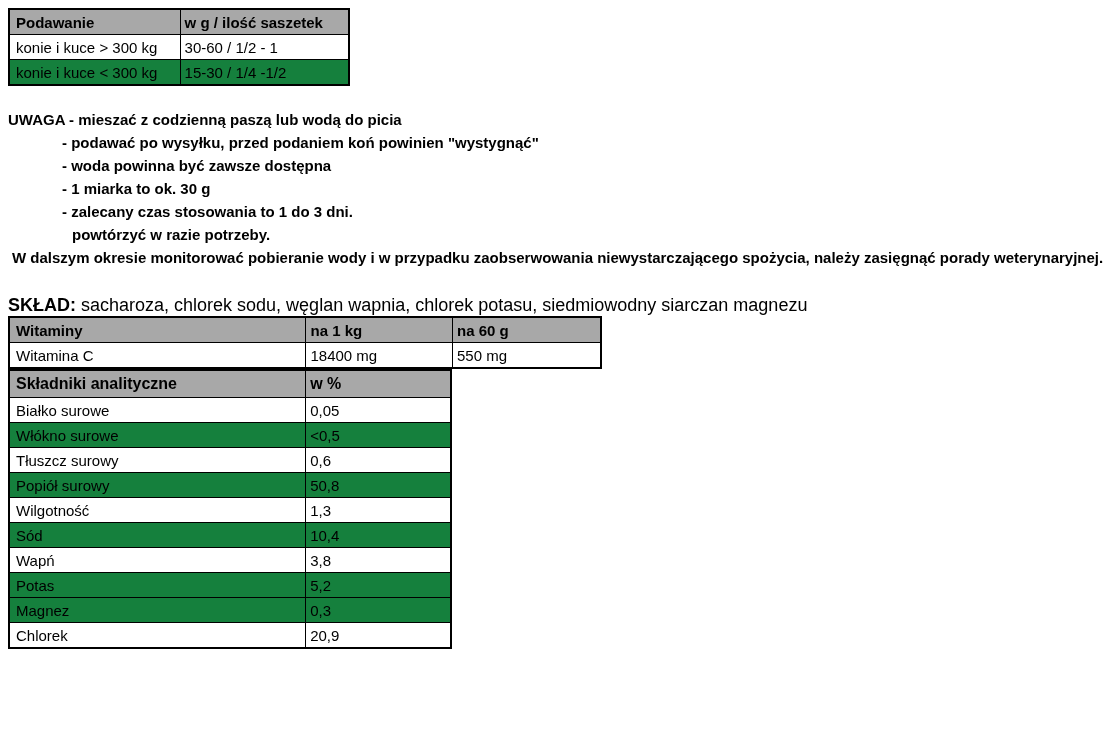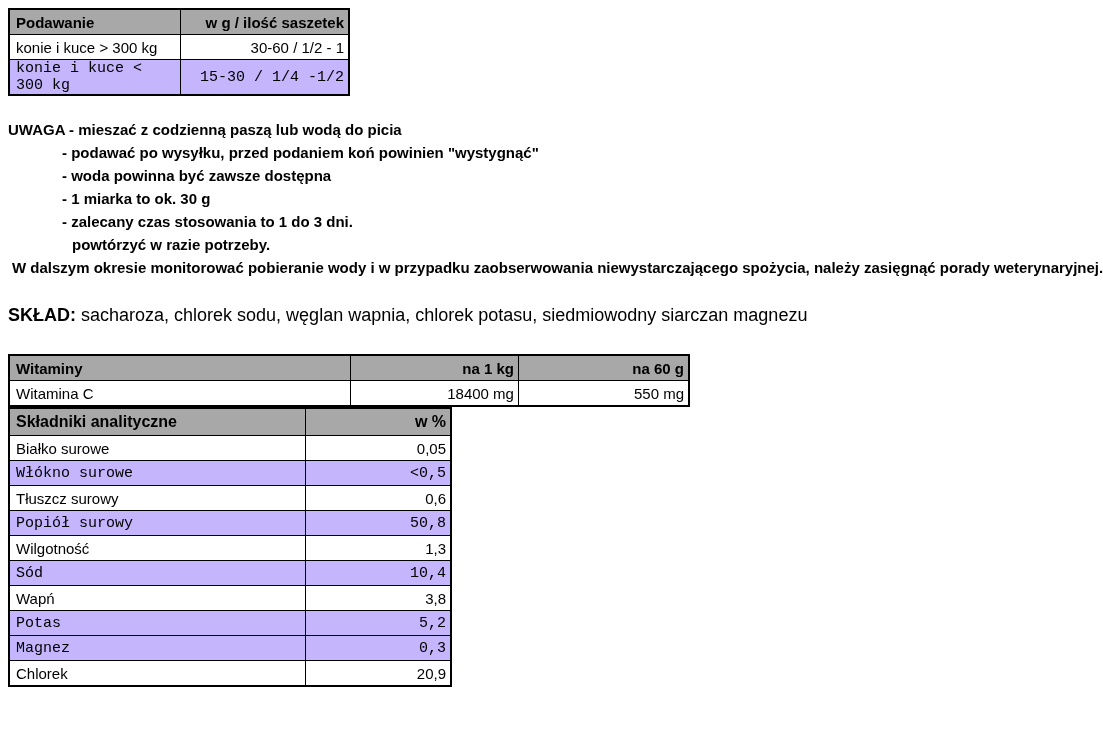--- a/index.html
+++ b/index.html
@@ -4,29 +4,29 @@
 <style>
   html,body{margin:0;padding:0;}
   body{
     width:1103px;height:742px;background:#ffffff;color:#000000;
     font-family:"Liberation Sans", sans-serif;overflow:hidden;
   }
   .page{padding:8px 0 0 8px;}
 
   
   table.tbl{border-collapse:collapse;border:2px solid #000;font-size:15px;}
-  .tbl th,.tbl td{border:1px solid #000;height:24px;padding:0 4px;text-align:right;font-weight:normal;}
+  .tbl th,.tbl td{border:1px solid #000;height:24px;padding:0 4px;text-align:left;font-weight:normal;}
   .tbl th{font-weight:bold;background:#a8a8a8;}
   .tbl .left{text-align:left;padding-left:6px;}
-  .tbl tr.alt td{background:#c4b5fd;font-family:Liberation Mono, monospace;}
+  .tbl tr.alt td{background:#15803d;}
 
   .dosage{width:342px;}
   .dosage col.c1{width:160px;} .dosage col.c2{width:158px;}
 
-  .vitamins{margin-top:28px;width:682px;padding-left:24px;}
+  .vitamins{width:594px;padding-left:24px;}
   .vitamins col.c1{width:298px;} .vitamins col.c2{width:147px;} .vitamins col.c3{width:149px;}
 
   .analytical{width:444px;}
   .analytical col.c1{width:298px;} .analytical col.c2{width:146px;}
   .analytical th{font-size:16px;height:26px;}
 
   
   .notes{margin-top:22px;font-size:15px;font-weight:bold;line-height:23px;}
   .note-line{white-space:nowrap;}
   .ind1{margin-left:54px;}

